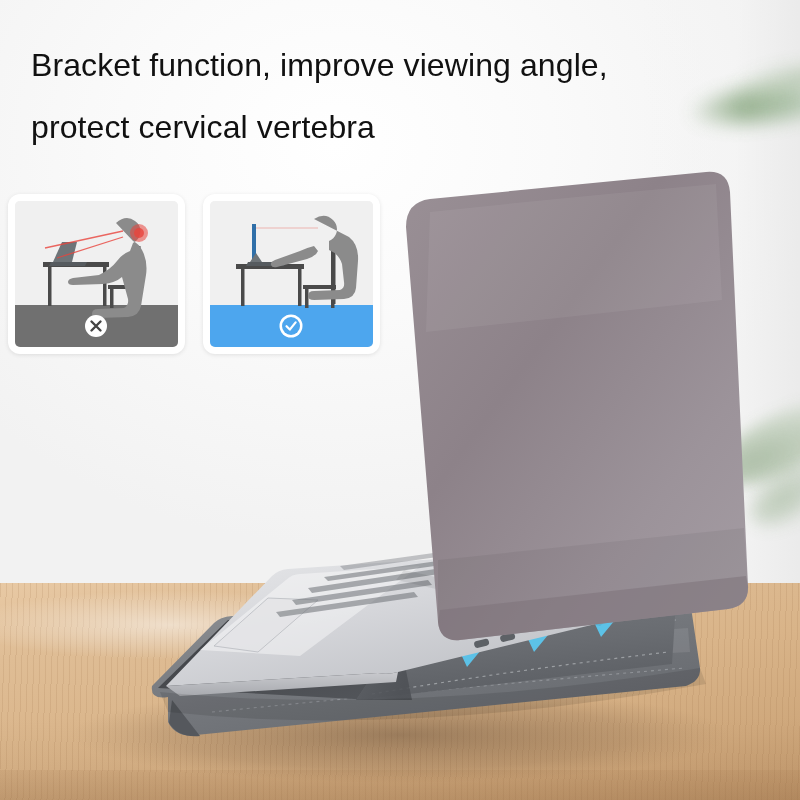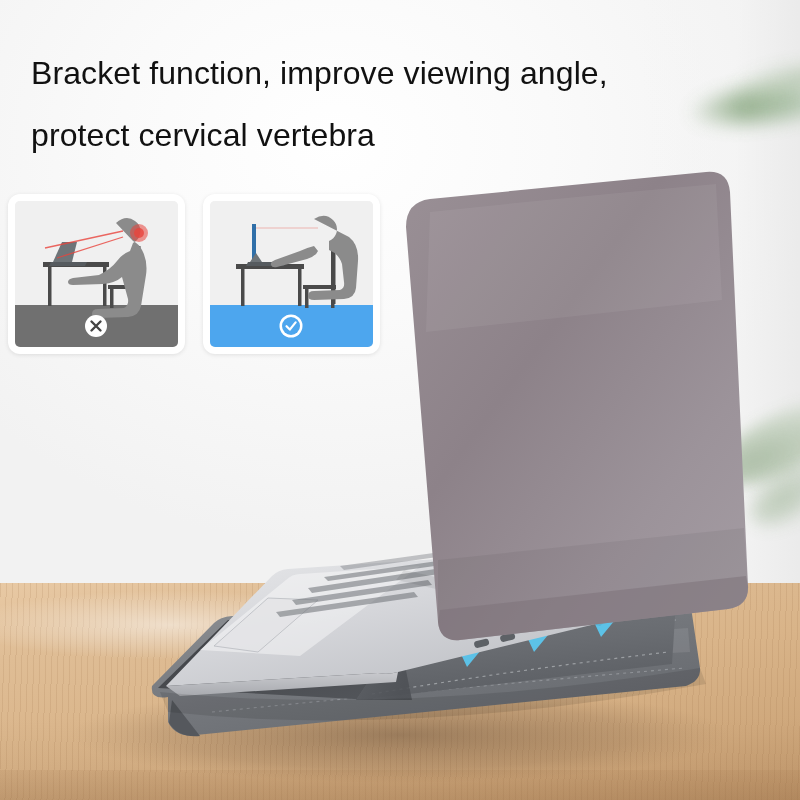--- a/index.html
+++ b/index.html
@@ -39,21 +39,21 @@
     background:radial-gradient(ellipse at 40% 50%,rgba(150,175,142,.7),rgba(220,230,218,.05));
     transform:rotate(-34deg);filter:blur(8px);
   }
   .wall-shade{
     position:absolute;left:640px;top:0;width:160px;height:585px;
     background:linear-gradient(90deg,rgba(255,255,255,0) 0%, rgba(244,244,244,.55) 60%, rgba(233,233,233,.8) 100%);
   }
 
   
   .headline{
-    position:absolute;left:31px;top:42px;width:640px;
+    position:absolute;left:31px;top:34px;width:640px;
     color:#111;font-size:32px;line-height:62px;letter-spacing:.1px;
     white-space:pre-line;
   }
 
   
   .cards{position:absolute;left:8px;top:194px;display:flex;gap:18px;}
   .card{
     width:177px;height:160px;background:#ffffff;border-radius:12px;
     box-shadow:0 1px 4px rgba(0,0,0,.10);
     padding:7px;box-sizing:border-box;

